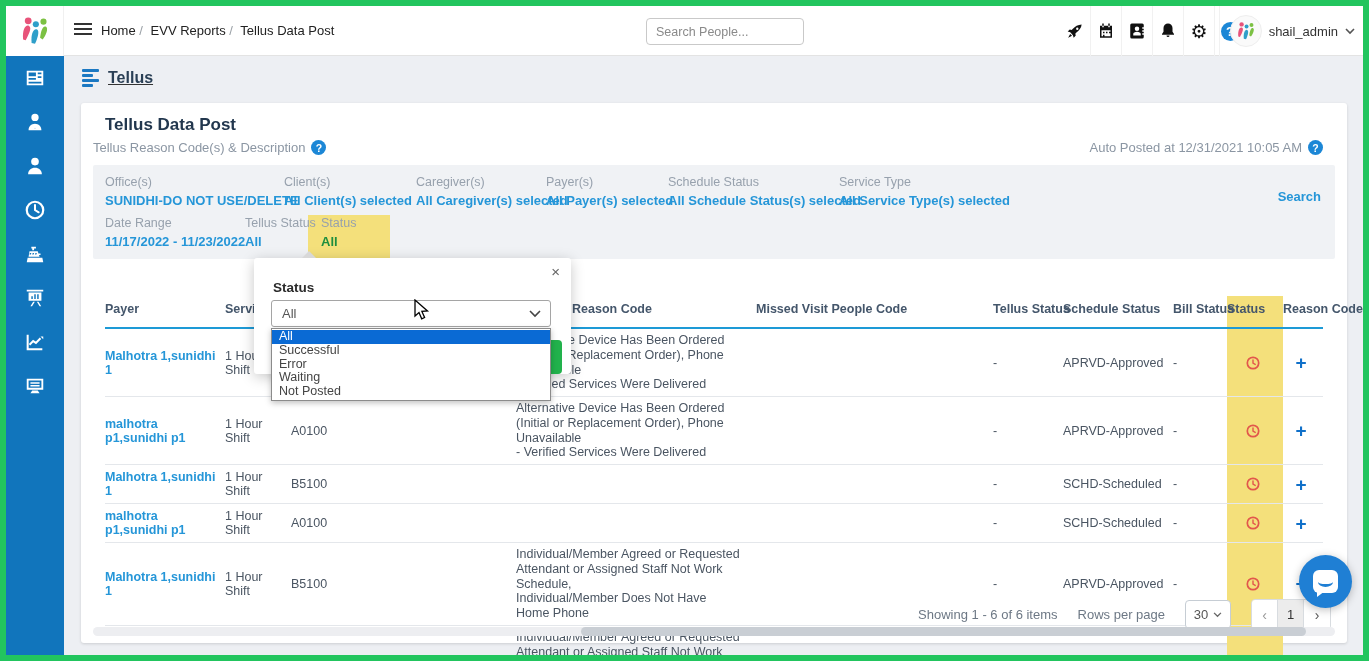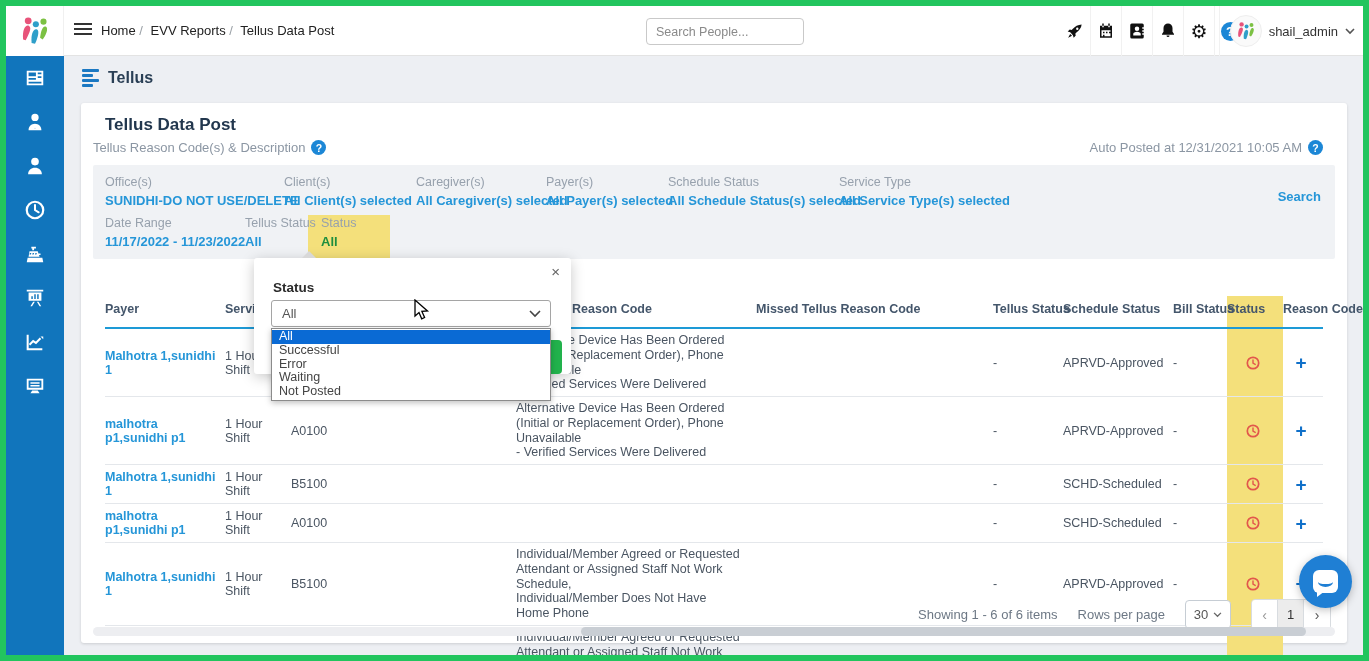--- a/index.html
+++ b/index.html
@@ -28,21 +28,21 @@
   .user-box { position:absolute; right:8px; top:0; height:50px; display:flex; align-items:center; gap:7px; cursor:pointer; border-left:1px solid #f1f1f1; padding-left:10px; }
   .avatar { width:32px; height:32px; border-radius:50%; background:#fafafa; border:1px solid #eee; display:flex; align-items:center; justify-content:center; }
   .username { font-size:13px; color:#333; }
   .chev { font-size:11px; color:#555; }
   .gear-glyph { font-size:19px; color:#111; line-height:1; }
   
   .sidebar { position:absolute; left:0; top:50px; bottom:0; width:58px; background:#1175bc; z-index:9; }
   .side-item { height:44px; display:flex; align-items:center; justify-content:center; cursor:pointer; }
   
   .content { position:absolute; left:58px; top:50px; right:0; bottom:0; }
-  .page-title { position:absolute; left:18px; top:13px; display:flex; align-items:flex-end; gap:9px; }
+  .page-title { position:absolute; left:18px; top:13px; display:flex; align-items:flex-end; gap:9px;text-decoration:underline; }
   .page-title .txt { font-size:16px; font-weight:bold; color:#2a3f55; }
   .list-glyph span { display:block; height:3px; background:#1b78c2; margin-bottom:2px; border-radius:1px; }
   
   .card { position:absolute; left:17px; top:47px; width:1266px; height:540px; background:#fff; border-radius:3px; box-shadow:0 1px 3px rgba(0,0,0,.14); }
   .card-title { position:absolute; left:24px; top:12px; font-size:17px; font-weight:bold; color:#22374e; }
   .card-sub { position:absolute; left:12px; top:37px; font-size:13px; color:#8b96a3; display:flex; gap:6px; align-items:center; }
   .qmark { width:15px; height:15px; border-radius:50%; background:#1c87d6; color:#fff; font-size:10.5px; font-weight:bold; display:inline-flex; align-items:center; justify-content:center; }
   .auto-posted { position:absolute; right:24px; top:37px; font-size:13px; color:#8b96a3; display:flex; gap:6px; align-items:center;justify-content:flex-end; }
   
   .filter-block { position:absolute; left:12px; right:12px; top:62px; height:94px; background:#f0f2f5; border-radius:2px; }
@@ -295,21 +295,21 @@
             <col style="width:54px">
             <col style="width:56px">
             <col style="width:40px">
         </colgroup>
         <thead>
           <tr>
             <th>Payer</th>
             <th>Service</th>
             <th></th>
             <th style="padding-left:56px;">Reason Code</th>
-            <th style="padding-left:10px;">Missed Tellus Reason Code</th>
+            <th style="padding-left:10px;">Missed Visit People Code</th>
             <th>Tellus Status</th>
             <th>Schedule Status</th>
             <th>Bill Status</th>
             <th class="ycell">Status</th>
             <th>Reason Code</th>
           </tr>
         </thead>
         <tbody>
           <tr style="height:46px;">
             <td class="payer">Malhotra 1,sunidhi 1</td>

